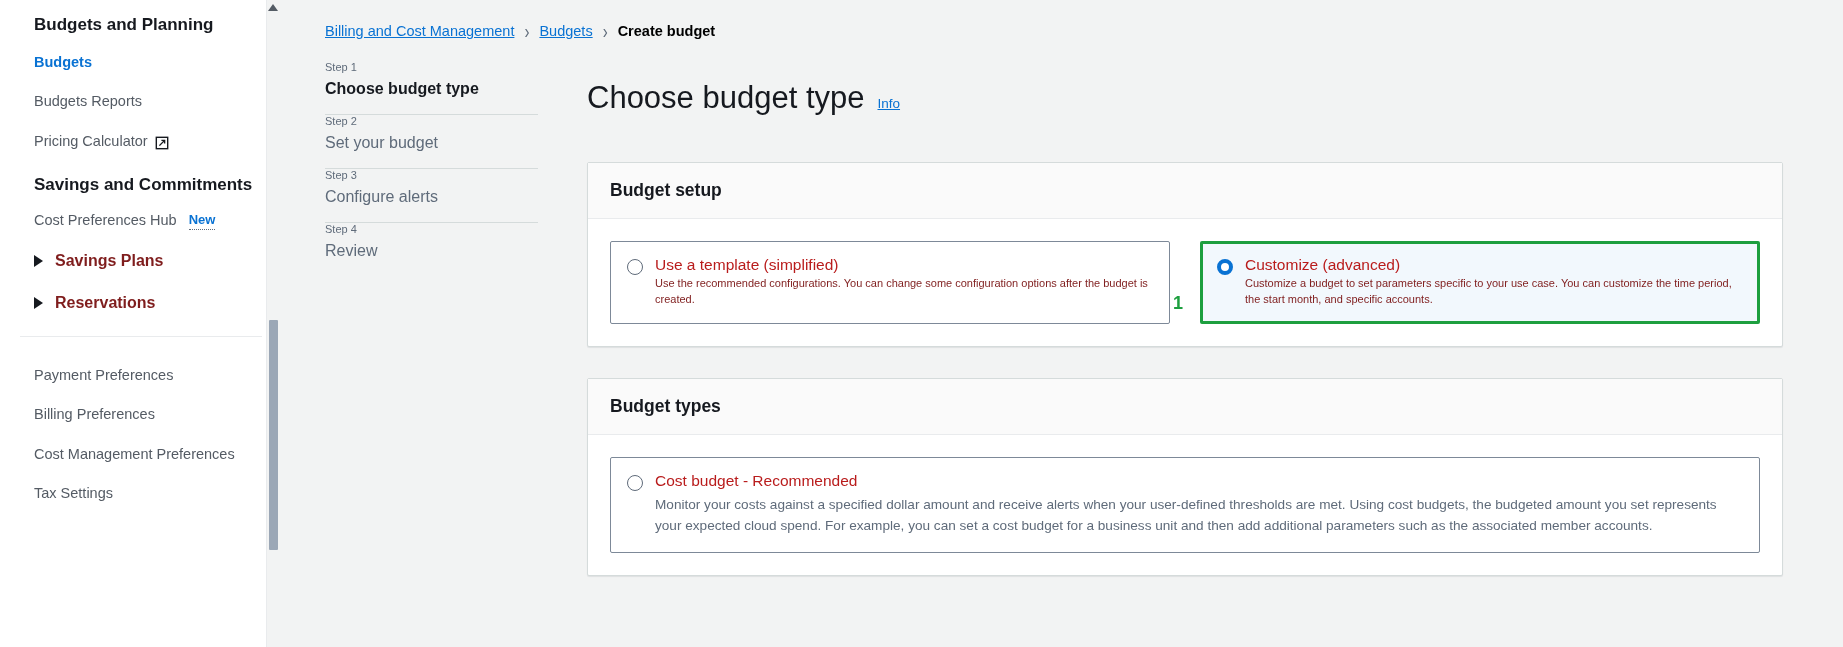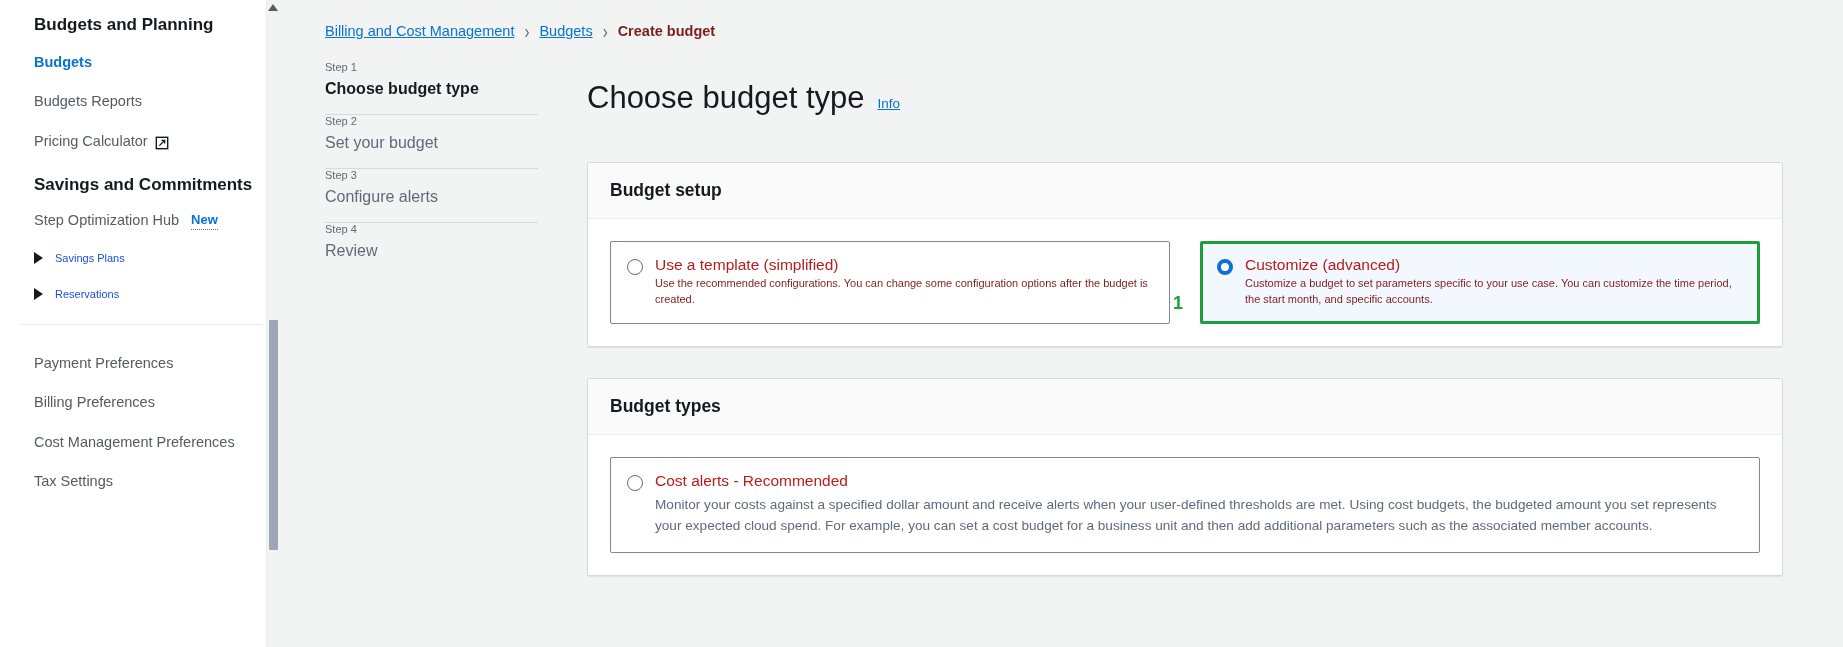--- a/index.html
+++ b/index.html
@@ -37,21 +37,21 @@
   .badge-new {
     color: #0972d3; font-size: 13px; font-weight: bold;
     border-bottom: 1px dotted #5f6b7a; padding-bottom: 1px; margin-left: 5px;
   }
   .sb-expand { display: flex; align-items: center; gap: 12px; margin: 0 0 24px 0; cursor: pointer; }
   .caret {
     width: 0; height: 0;
     border-top: 6px solid transparent; border-bottom: 6px solid transparent;
     border-left: 9px solid #16191f;
   }
-  .sb-expand-label { font-size: 11px; font-weight: normal; color: #1d4ed8; }
+  .sb-expand-label { font-size: 16px; font-weight: bold; color: #7f1d1d; }
   .sb-divider { height: 1px; background: #e9ebed; margin: 6px 18px 30px 20px; }
 
   
   .sb-track {
     position: absolute; right: 0; top: 0; width: 14px; height: 647px;
     background: #f2f3f3; border-left: 1px solid #e9ebed;
   }
   .sb-arrow-up {
     position: absolute; right: 2px; top: 4px;
     width: 0; height: 0;
@@ -67,21 +67,21 @@
   .content {
     flex: 1; height: 647px; background: #f2f3f3;
     position: relative; overflow: hidden;
   }
 
   .breadcrumb {
     display: flex; align-items: center; gap: 10px;
     padding: 22px 0 0 45px; font-size: 14.5px;
   }
   .bc-link { color: #0972d3; text-decoration: underline; cursor: pointer; }
-  .bc-current { color: #7f1d1d; font-weight: bold; }
+  .bc-current { color: #000000; font-weight: bold; }
   .bc-sep {
     color: #5f6b7a; font-size: 15px;
     display: inline-block; transform: scaleY(1.35); font-weight: 300;
   }
 
   .cols { display: flex; padding-left: 45px; margin-top: 22px; }
 
   
   .steps { width: 262px; min-width: 262px; padding-right: 24px; }
   .step-item { padding: 0 0 16px 0; }
@@ -191,21 +191,21 @@
             <rect x="1.5" y="1.5" width="13" height="13" fill="none" stroke="#16191f" stroke-width="1.6"></rect>
             <path d="M5 11 L11 5" stroke="#16191f" stroke-width="1.6" fill="none"></path>
             <path d="M7.3 5 L11 5 L11 8.7" stroke="#16191f" stroke-width="1.6" fill="none"></path>
           </svg>
         </span>
       </div>
 
       <div class="sb-group-title second">Savings and Commitments</div>
 
       <div class="sb-link">
-        <span>Step Optimization Hub</span>
+        <span>Cost Preferences Hub</span>
         <span class="badge-new">New</span>
       </div>
 
       <div class="sb-expand">
         <span class="caret"></span>
         <span class="sb-expand-label">Savings Plans</span>
       </div>
 
       <div class="sb-expand">
         <span class="caret"></span>
@@ -314,21 +314,21 @@
         </div>
 
         <div class="card">
           <div class="card-header">
             <div class="card-title">Budget types</div>
           </div>
           <div class="card-body">
             <div class="wide-tile">
               <div class="tile-head">
                 <span class="radio"></span>
-                <span class="tile-label">Cost alerts - Recommended</span>
+                <span class="tile-label">Cost budget - Recommended</span>
               </div>
               <div class="wide-desc">Monitor your costs against a specified dollar amount and receive alerts when your user-defined thresholds are met. Using cost budgets, the budgeted amount you set represents your expected cloud spend. For example, you can set a cost budget for a business unit and then add additional parameters such as the associated member accounts.</div>
             </div>
           </div>
         </div>
 
       </section>
     </div>
   </main>
 </div>

